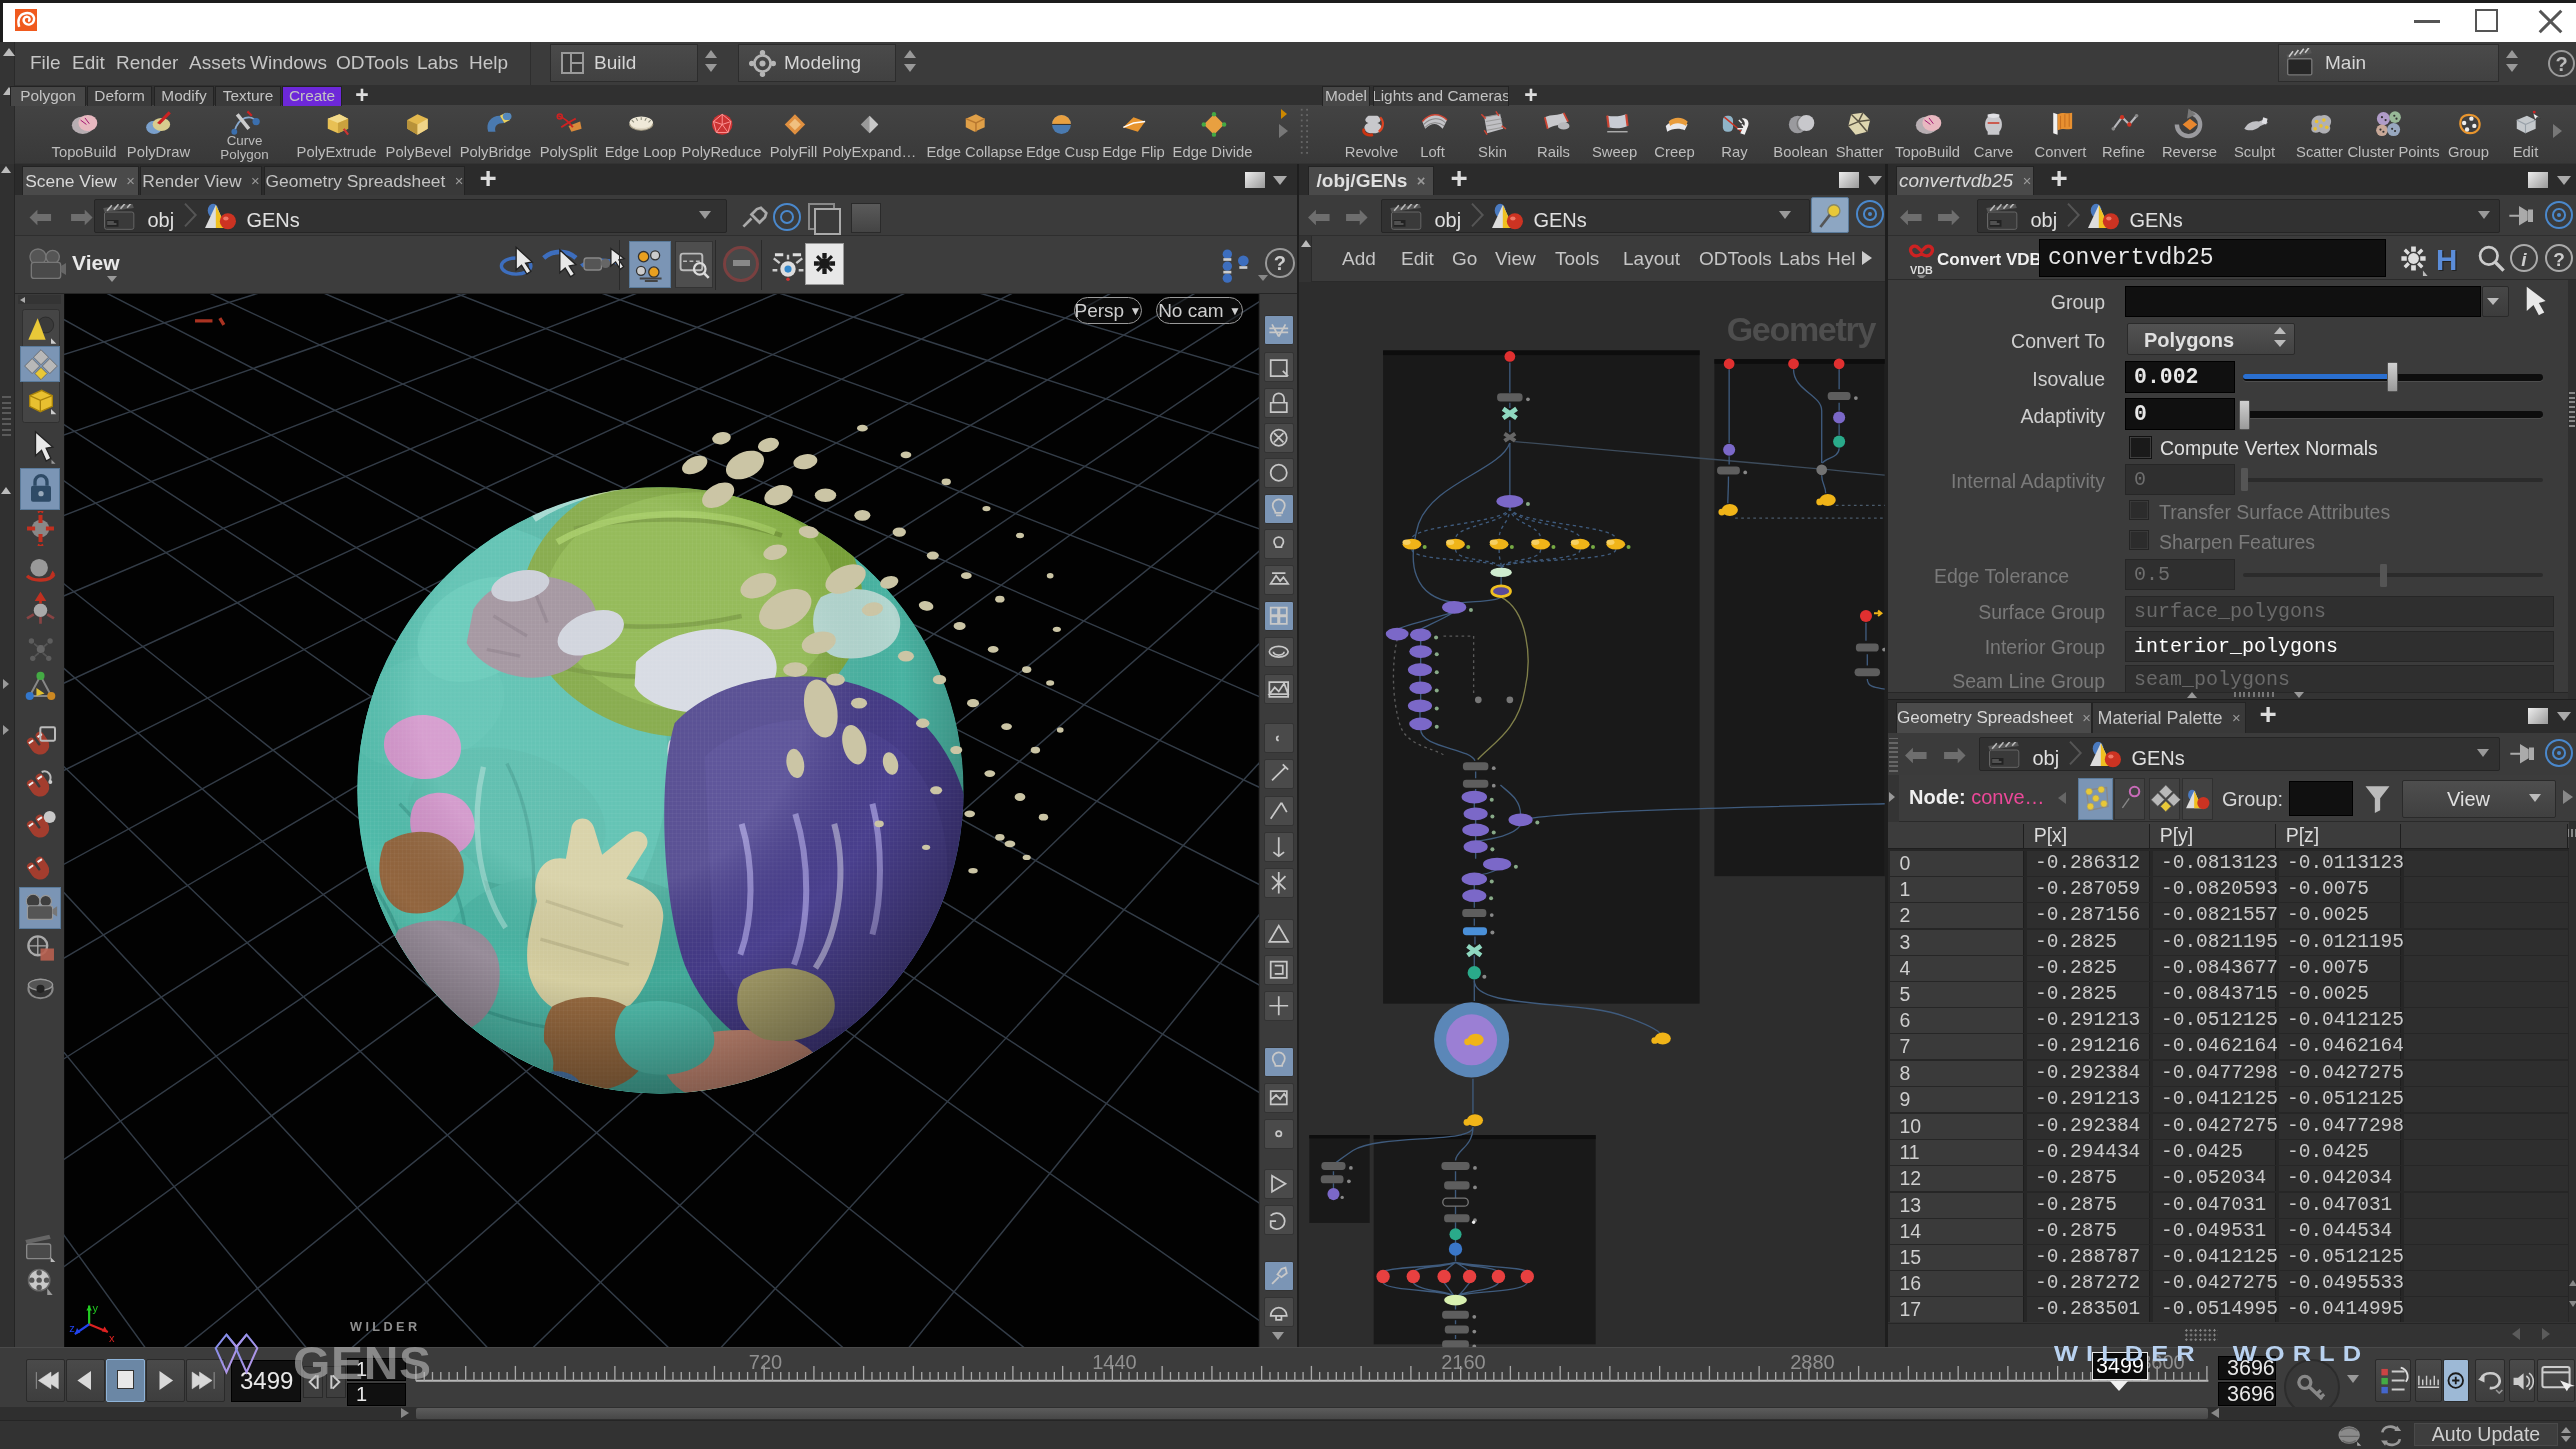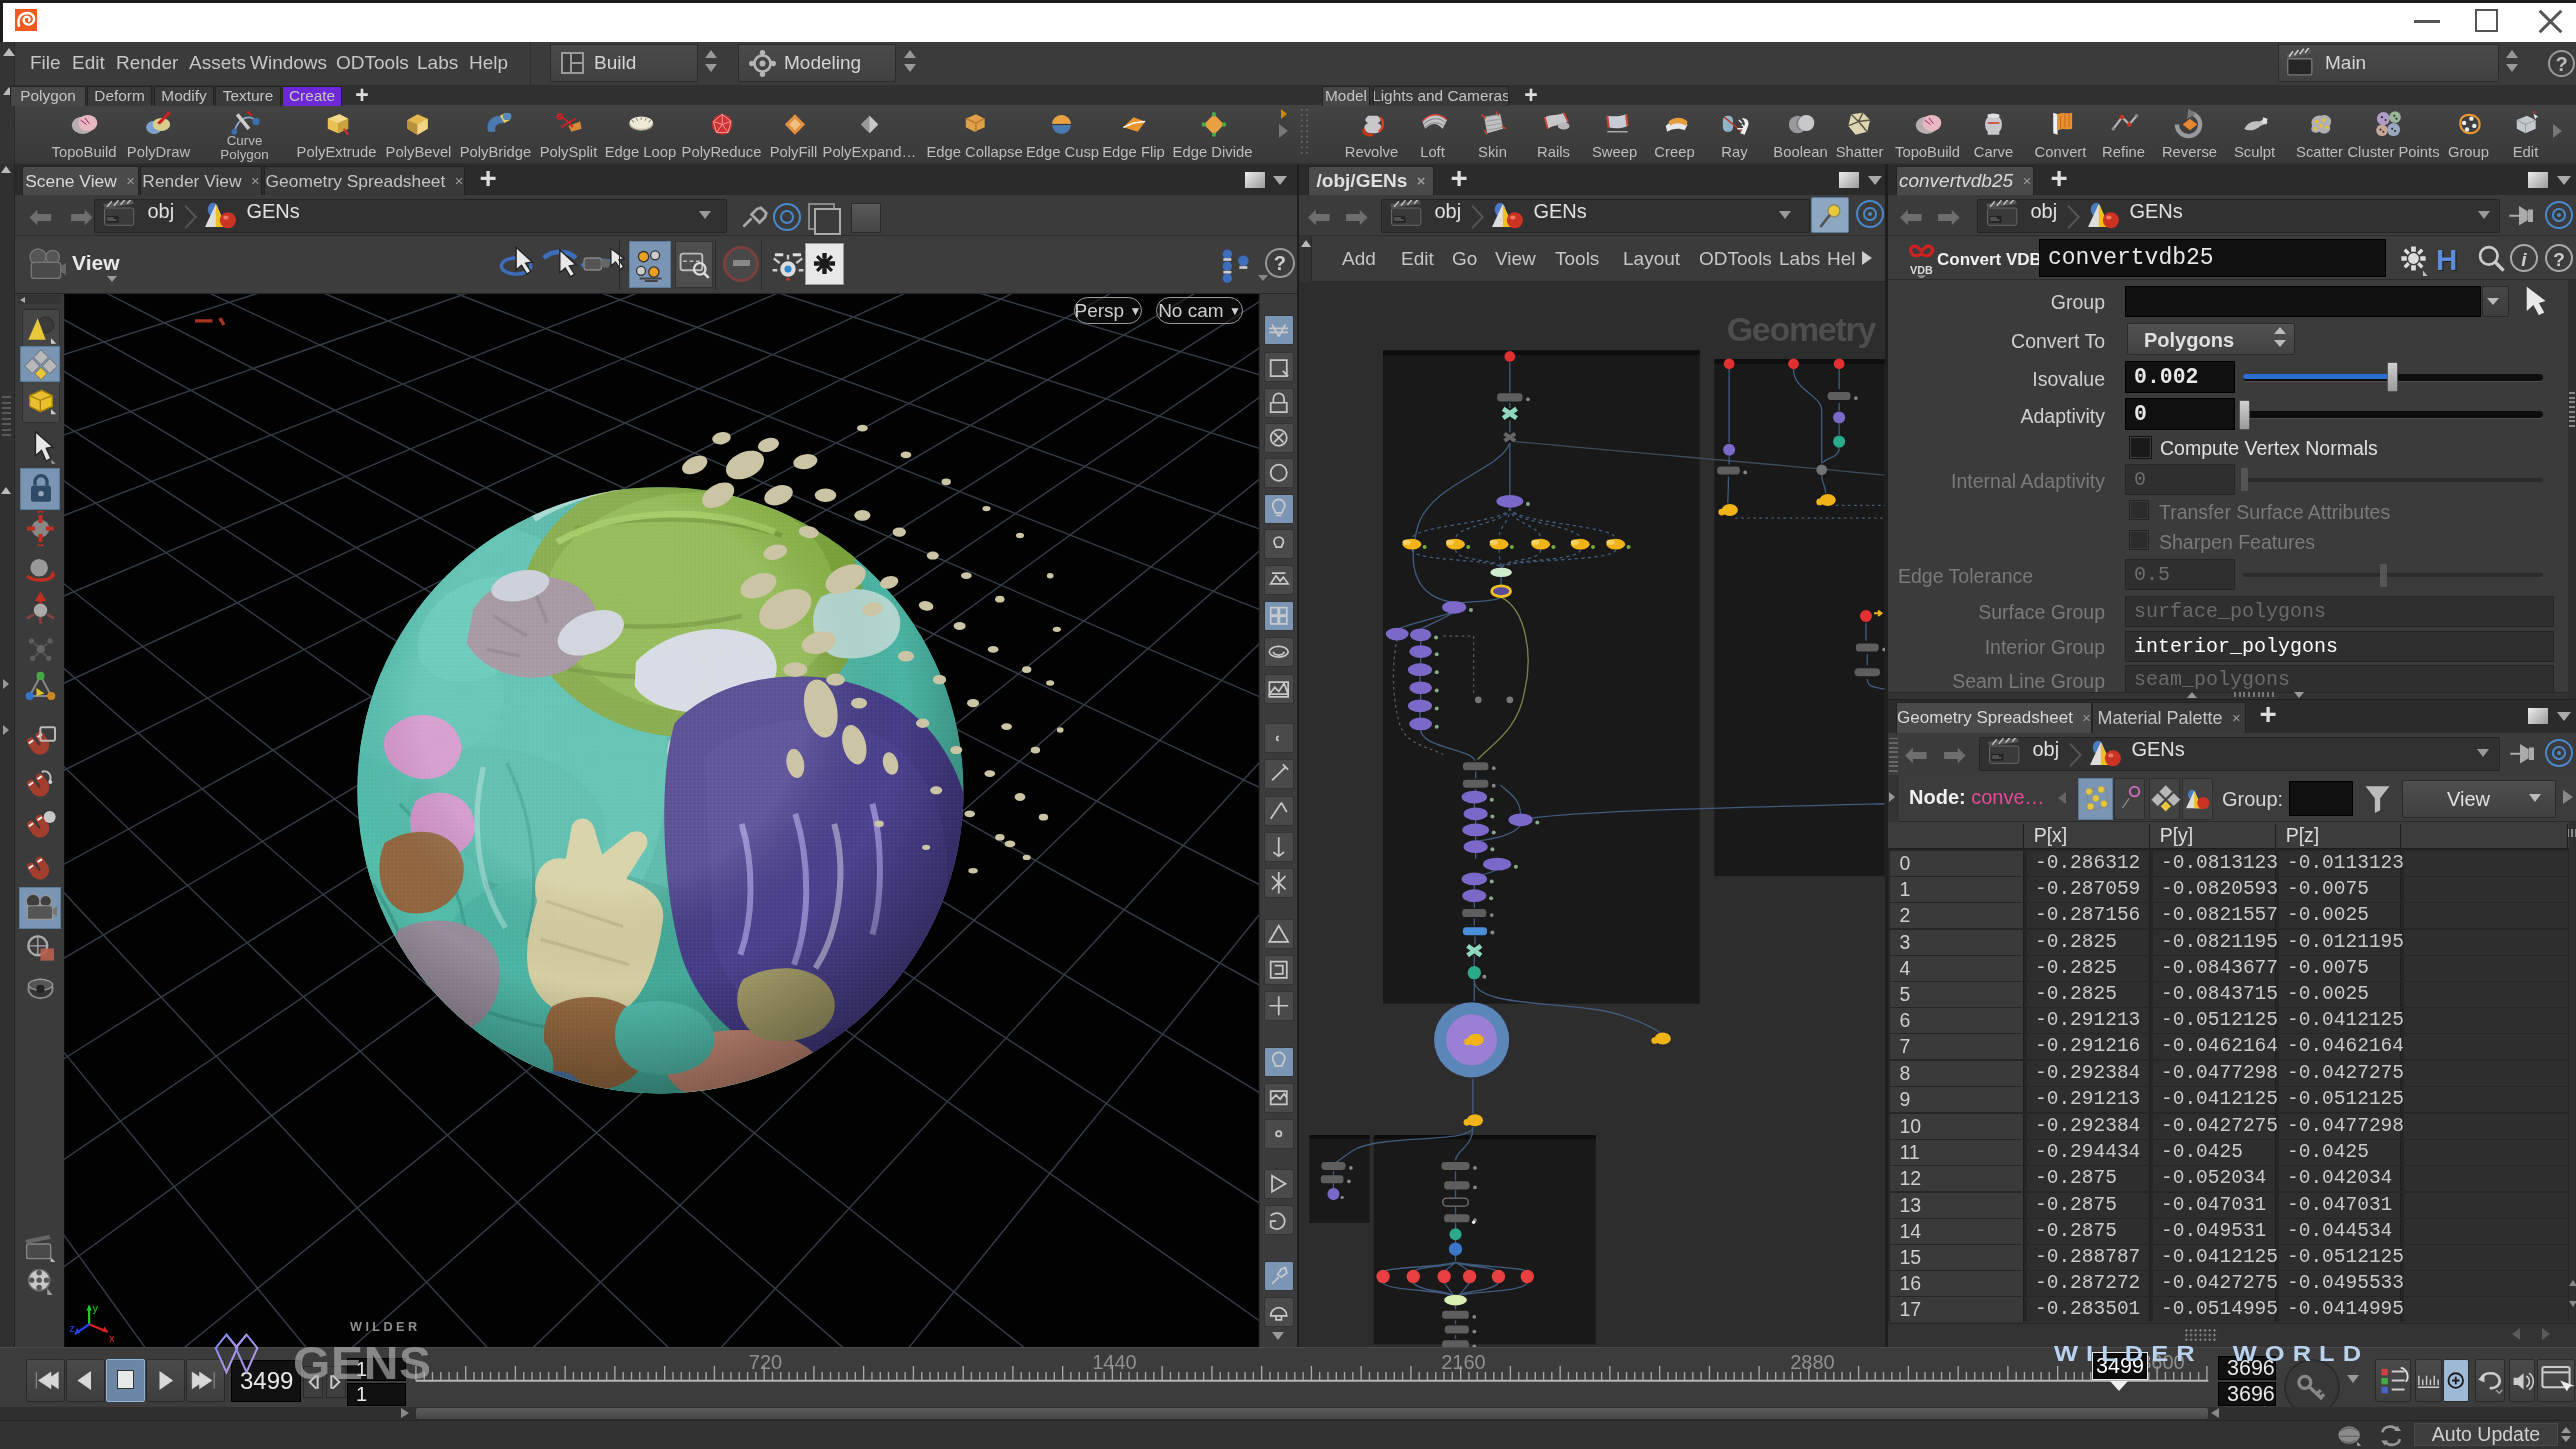--- a/index.html
+++ b/index.html
@@ -1,19 +1,19 @@
 <!DOCTYPE html>
 <html style="font-size:10.7px"><head><meta charset="utf-8"><style>
 *{margin:0;padding:0;box-sizing:border-box}
 body{width:2576px;height:1449px;background:#333;font-family:"Liberation Sans",sans-serif;overflow:hidden;position:relative}
 .a{position:absolute}
 .mono{font-family:"Liberation Mono",monospace}
 .tab{position:absolute;background:#393939;border:0.7px solid #232323;border-bottom:none;color:#c3c3c3;display:flex;align-items:center;justify-content:center;white-space:nowrap;overflow:hidden}
 .tabx{color:#999;font-size:14.8px;margin-left:9.4px}
-.crumb{position:absolute;background:#313131;border:0.7px solid #252525;border-radius:2px;display:flex;align-items:flex-start}
+.crumb{position:absolute;background:#313131;border:0.7px solid #252525;border-radius:2px;display:flex;align-items:flex-end}
 .navarr{color:#6e6e6e;font-size:27px;font-weight:bold}
 .icbtn{position:absolute;background:linear-gradient(#474747,#3c3c3c);border:0.7px solid #2a2a2a;border-radius:2px}
 .field{position:absolute;background:#101010;border:0.7px solid #000;color:#e8e8e8;font-family:"Liberation Mono",monospace;display:flex;align-items:center;padding-left:8px}
 .pill{position:absolute;border:1.3px solid #9a9a9a;border-radius:14.8px;color:#cfcfcf;font-size:19px;display:flex;align-items:center;justify-content:center;background:rgba(20,20,20,.55)}
 .menu{color:#c6c6c6;font-size:19px}
 .shelflbl{color:#bdbdbd;font-size:14.8px;text-align:center;position:absolute;white-space:nowrap}
 </style></head><body>
 
 <div class="a" style="left:0;top:0;width:2576px;height:2.7px;background:#1c1c1c"></div>
 <div class="a" style="left:0;top:2.7px;width:2576px;height:39px;background:#fff"></div>
@@ -1169,21 +1169,21 @@
 <div class="a" style="left:2129px;top:436px;width:23px;height:23px;background:#1a1a1a;border:1.3px solid #111;box-shadow:inset 0 0 0 0.7px #4a4a4a"></div>
 <div class="a" style="left:2160px;top:437px;color:#e0e0e0;font-size:19.5px">Compute Vertex Normals</div>
 <div class="a" style="left:1898px;top:470px;width:207px;color:#7a7a7a;font-size:19.5px;text-align:right">Internal Adaptivity</div>
 <div class="a" style="left:2125px;top:464px;width:110px;height:31px;background:#2f2f2f;border:0.7px solid #262626;color:#6e6e6e;font-family:'Liberation Mono',monospace;font-size:20px;display:flex;align-items:center;padding-left:8px">0</div>
 <div class="a" style="left:2243px;top:478px;width:300px;height:4px;background:#2b2b2b;border-radius:2px"></div>
 <div class="a" style="left:2241px;top:468px;width:6.7px;height:23px;background:#555;border-radius:1.3px"></div>
 <div class="a" style="left:2129px;top:500px;width:20px;height:20px;background:#2c2c2c;border:1.3px solid #242424;box-shadow:inset 0 0 0 0.7px #3e3e3e"></div>
 <div class="a" style="left:2159px;top:501px;color:#7a7a7a;font-size:19.5px">Transfer Surface Attributes</div>
 <div class="a" style="left:2129px;top:530px;width:20px;height:20px;background:#2c2c2c;border:1.3px solid #242424;box-shadow:inset 0 0 0 0.7px #3e3e3e"></div>
 <div class="a" style="left:2159px;top:531px;color:#7a7a7a;font-size:19.5px">Sharpen Features</div>
-<div class="a" style="left:1898px;top:565px;width:207px;color:#7a7a7a;font-size:19.5px;text-align:left">Edge Tolerance</div>
+<div class="a" style="left:1898px;top:565px;width:207px;color:#7a7a7a;font-size:19.5px;text-align:center">Edge Tolerance</div>
 <div class="a" style="left:2125px;top:559px;width:110px;height:31px;background:#2f2f2f;border:0.7px solid #262626;color:#6e6e6e;font-family:'Liberation Mono',monospace;font-size:20px;display:flex;align-items:center;padding-left:8px">0.5</div>
 <div class="a" style="left:2243px;top:573px;width:300px;height:4px;background:#2b2b2b;border-radius:2px"></div>
 <div class="a" style="left:2380px;top:564px;width:6.7px;height:23px;background:#555;border-radius:1.3px"></div>
 <div class="a" style="left:1898px;top:601px;width:207px;color:#7a7a7a;font-size:19.5px;text-align:right">Surface Group</div>
 <div class="a mono" style="left:2125px;top:596px;width:429px;height:31px;background:#2f2f2f;border:0.7px solid #262626;color:#6a6a6a;font-size:20px;display:flex;align-items:center;padding-left:8px">surface_polygons</div>
 <div class="a" style="left:1898px;top:636px;width:207px;color:#7a7a7a;font-size:19.5px;text-align:right">Interior Group</div>
 <div class="a mono" style="left:2125px;top:631px;width:429px;height:31px;background:#2f2f2f;border:0.7px solid #262626;color:#ffffff;font-size:20px;display:flex;align-items:center;padding-left:8px">interior_polygons</div>
 <div class="a" style="left:1898px;top:670px;width:207px;color:#7a7a7a;font-size:19.5px;text-align:right">Seam Line Group</div>
 <div class="a mono" style="left:2125px;top:665px;width:429px;height:29.5px;background:#2f2f2f;border:0.7px solid #262626;color:#6a6a6a;font-size:20px;display:flex;align-items:center;padding-left:8px">seam_polygons</div>
 <div class="a" style="left:1888px;top:692px;width:688px;height:7.4px;background:#333;border-top:0.7px solid #272727"></div>

